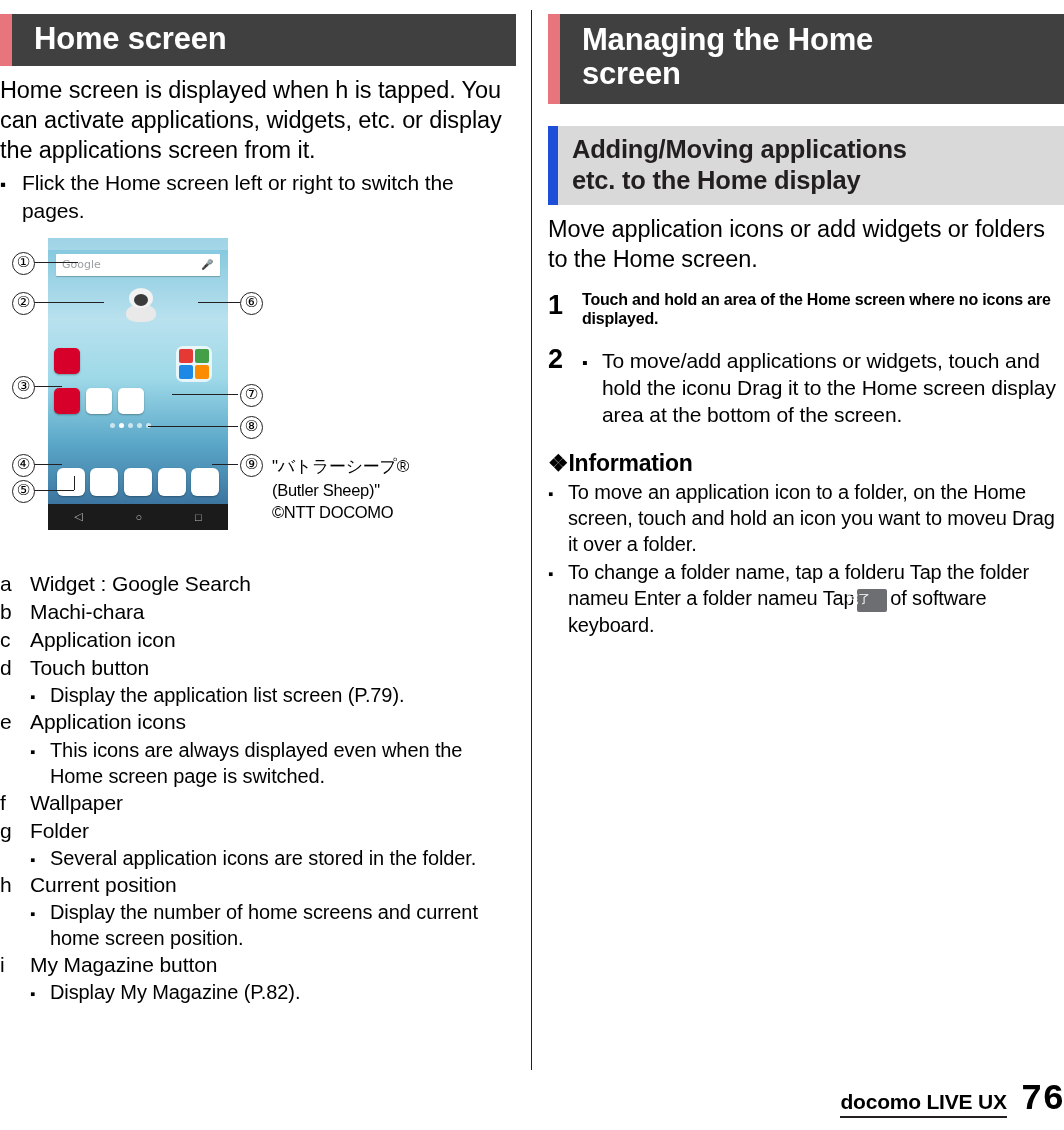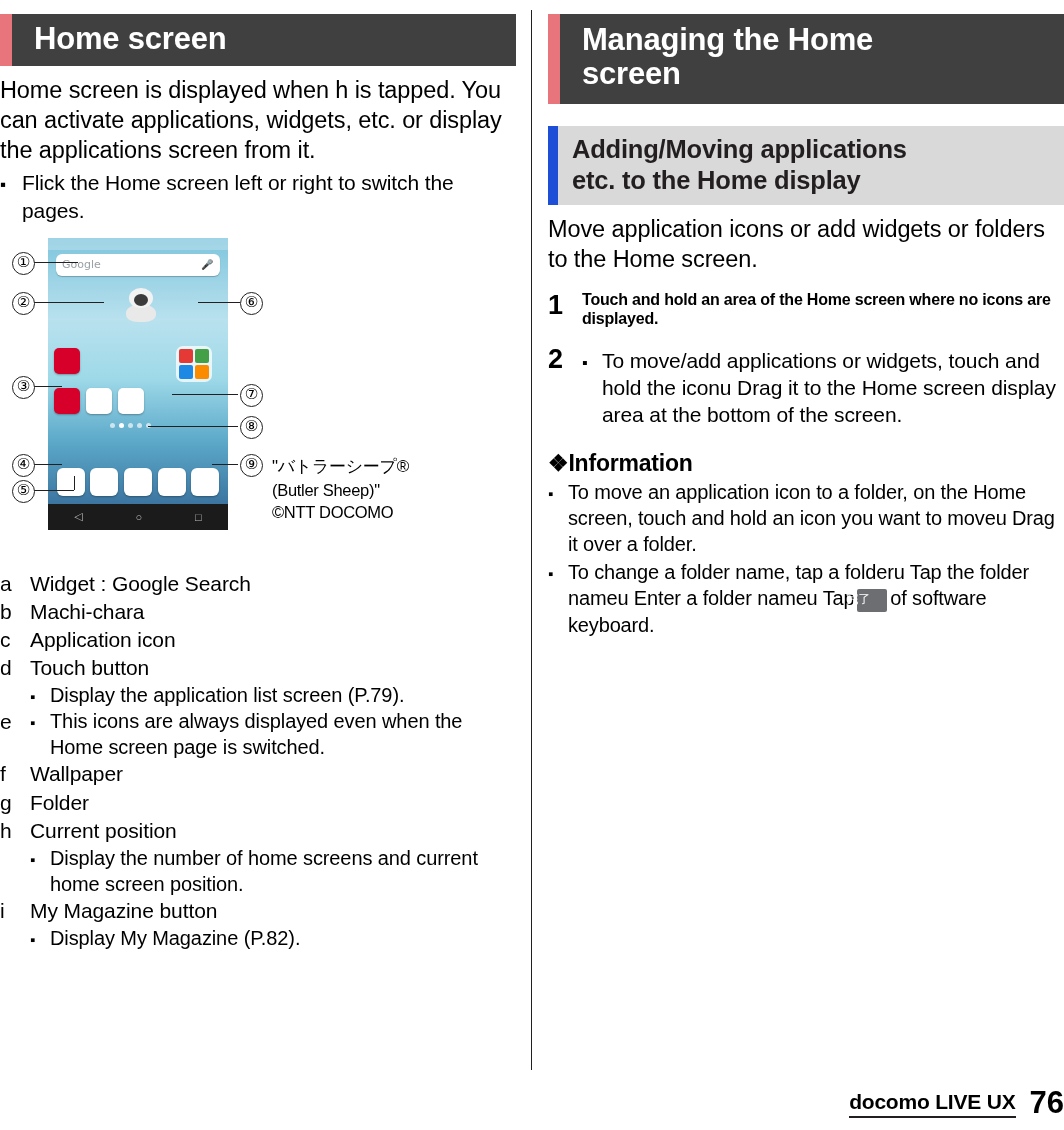--- a/index.html
+++ b/index.html
@@ -207,21 +207,21 @@
     height: 12px;
     background: rgba(255,255,255,0.25);
   }
   .ph-search {
     position: absolute;
     left: 8px;
     top: 16px;
     right: 8px;
     height: 22px;
     background: #ffffff;
-    border-radius: 6px;
+    border-radius: 1px;
     box-shadow: 0 1px 1px rgba(0,0,0,0.25);
     display: flex;
     align-items: center;
     justify-content: space-between;
     padding: 0 6px;
     box-sizing: border-box;
   }
   .ph-search .g {
     font-size: 11px;
     color: #9aa0a6;
@@ -396,23 +396,24 @@
     gap: 14px;
   }
   .footer-label {
     font-size: 21px;
     font-weight: bold;
     border-bottom: 2px solid #231f20;
     padding-bottom: 2px;
     letter-spacing: -0.2px;
   }
   .footer-page {
-    font-size: 31px;
+    font-size: 36px;
     font-weight: bold;
     line-height: 1;
+    font-family: Liberation Mono, monospace;
   }
 </style>
 </head>
 <body>
 
 <div class="page">
 
   <div class="divider"></div>
 
   <div class="col-left">
@@ -527,33 +528,35 @@
         <div class="legend-key">d</div>
         <div class="legend-text">
           <div>Touch button</div>
           <div class="legend-note"><span class="mark">▪</span><span>Display the application list screen (P.79).</span></div>
         </div>
       </div>
 
       <div class="legend-row">
         <div class="legend-key">e</div>
         <div class="legend-text">
+          <div>Application icons</div>
           <div class="legend-note"><span class="mark">▪</span><span>This icons are always displayed even when the Home screen page is switched.</span></div>
         </div>
       </div>
 
       <div class="legend-row">
         <div class="legend-key">f</div>
         <div class="legend-text">Wallpaper</div>
       </div>
 
       <div class="legend-row">
         <div class="legend-key">g</div>
         <div class="legend-text">
           <div>Folder</div>
+          <div class="legend-note"><span class="mark">▪</span><span>Several application icons are stored in the folder.</span></div>
         </div>
       </div>
 
       <div class="legend-row">
         <div class="legend-key">h</div>
         <div class="legend-text">
           <div>Current position</div>
           <div class="legend-note"><span class="mark">▪</span><span>Display the number of home screens and current home screen position.</span></div>
         </div>
       </div>

